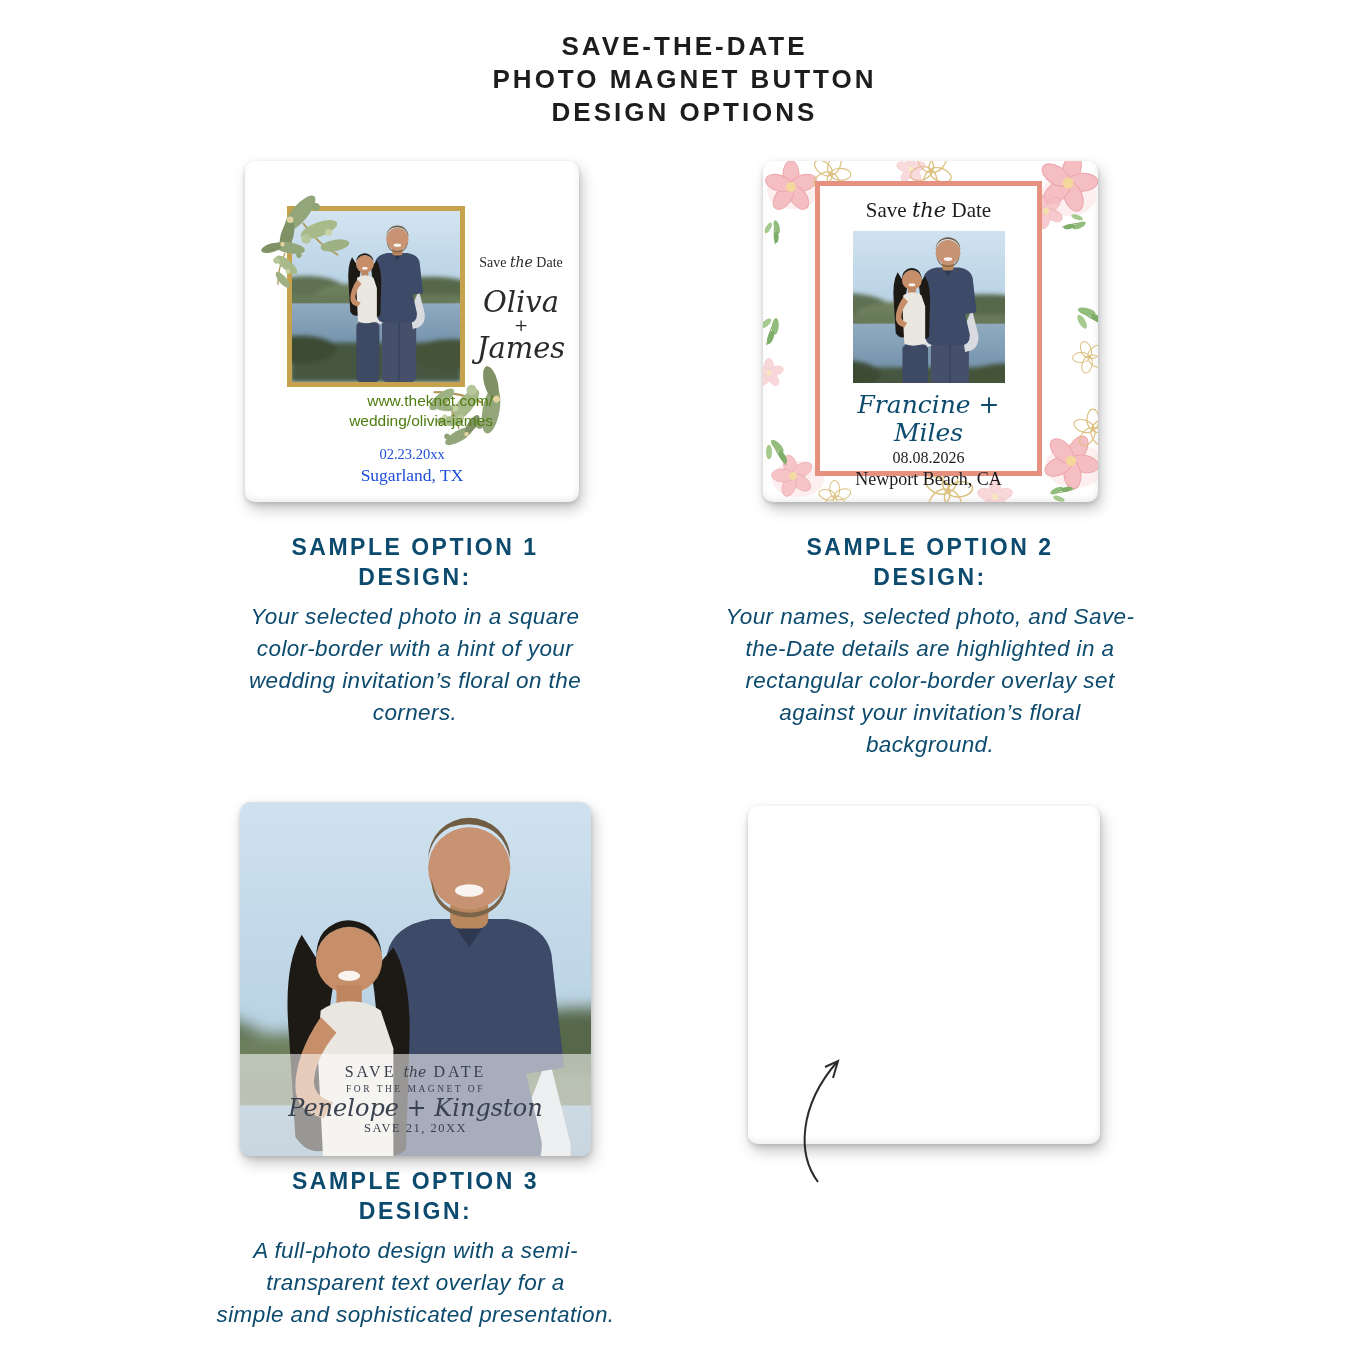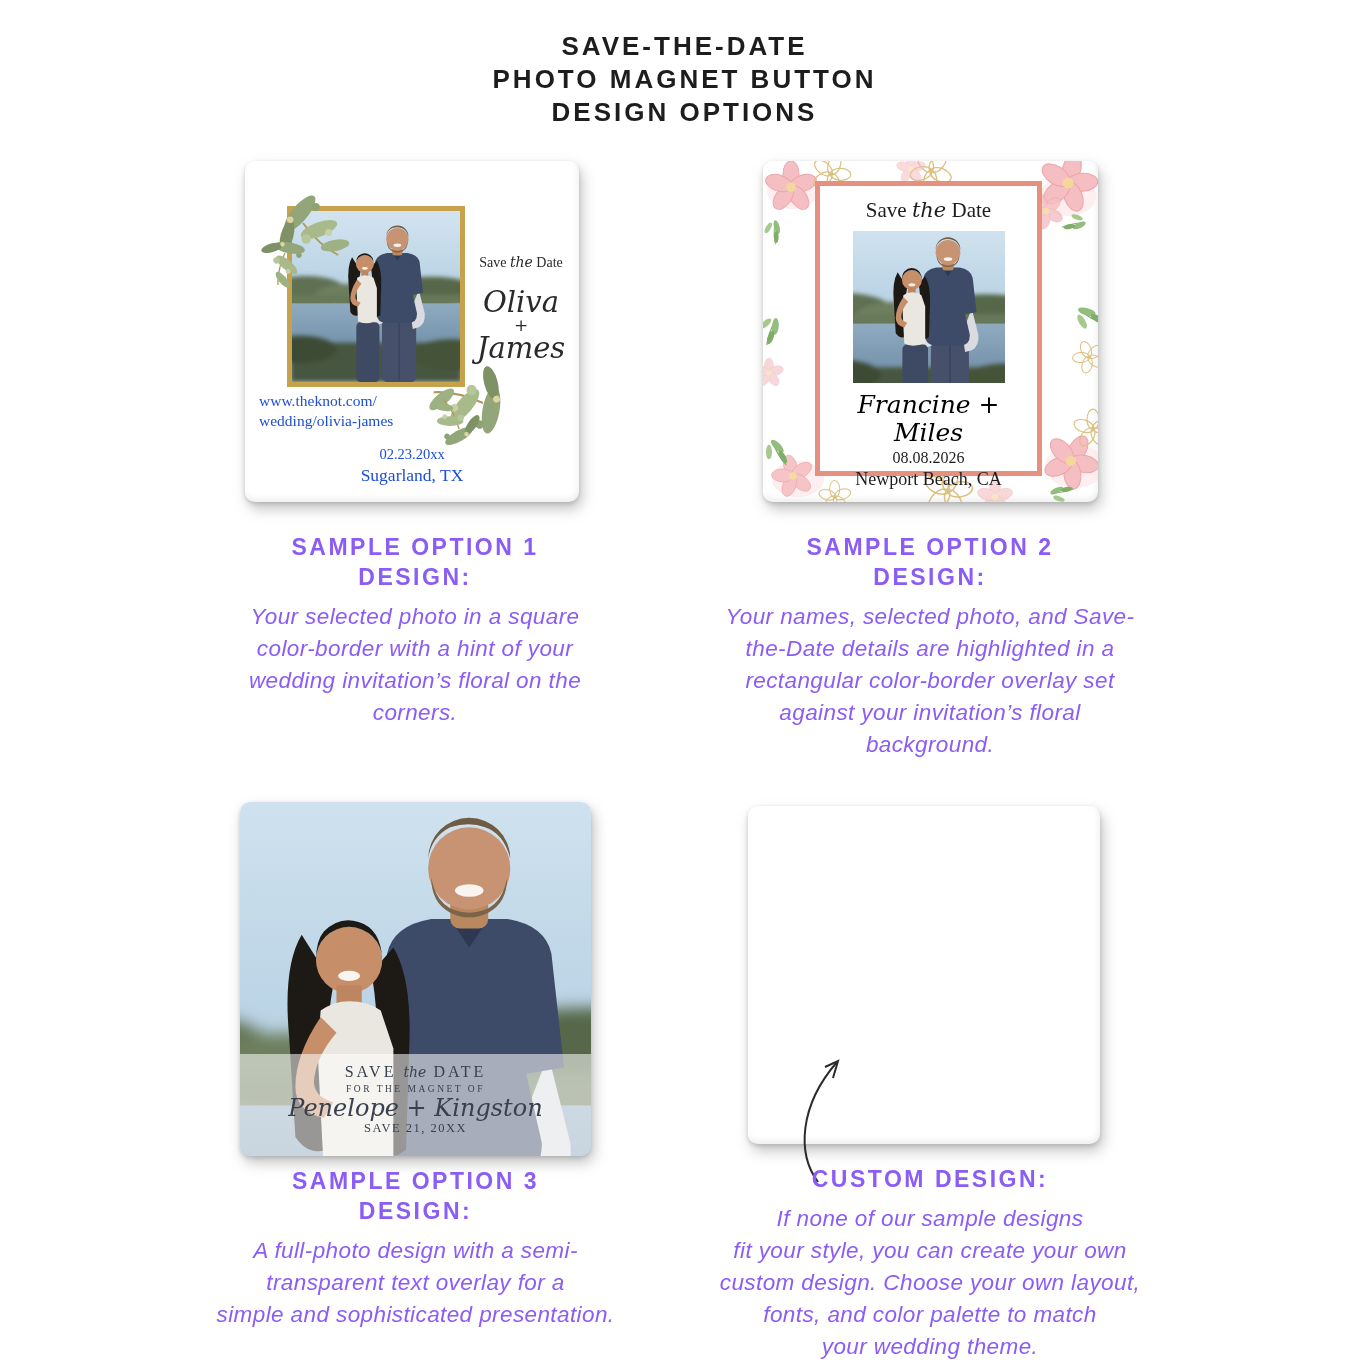--- a/index.html
+++ b/index.html
@@ -20,52 +20,52 @@
   
   .m1-frame{position:absolute;left:42px;top:45px;width:178px;height:181px;
             border:5px solid var(--gold-border,#c7a24d);box-sizing:border-box;background:#bcd4e6;}
   .m1-frame svg{display:block;width:100%;height:100%;}
   .deco-layer{position:absolute;left:0;top:0;width:100%;height:100%;pointer-events:none;}
   .m1-side{position:absolute;left:219px;top:93px;width:114px;text-align:center;color:#2a2a2c;}
   .m1-std{font-family:"Liberation Serif",serif;font-size:14px;}
   .m1-name{font-family:"DejaVu Serif",serif;font-style:italic;font-size:29px;line-height:30px;}
   .m1-plus{font-family:"DejaVu Serif",serif;font-style:italic;font-size:17px;line-height:16px;}
   .m1-name1{margin-top:16px;}
-  .m1-url{position:absolute;left:14px;top:230px;width:234px;text-align:left;
-          font-family:Liberation Serif, serif;font-size:15.5px;line-height:20px;color:#1d4ed8;}
+  .m1-url{position:absolute;left:14px;top:230px;width:234px;text-align:right;
+          font-family:Liberation Sans, sans-serif;font-size:15.5px;line-height:20px;color:#4d7c0f;}
   .m1-bottom{position:absolute;left:0;right:0;top:284px;text-align:center;
              font-family:"Liberation Serif",serif;color:#1d4ed8;}
   .m1-date{font-size:14.5px;line-height:19px;}
   .m1-loc{font-size:17.5px;line-height:22px;}
 
   
   .m2-panel{position:absolute;left:52px;top:20px;width:227px;height:295px;background:#fff;
             border:5px solid var(--coral-border,#e6907f);box-sizing:border-box;text-align:center;}
   .m2-title{margin-top:12px;font-family:"Liberation Serif",serif;font-size:21px;color:#1d1d1f;}
   .m2-photo{width:152px;height:152px;margin:8px auto 0;background:#bcd4e6;}
   .m2-photo svg{display:block;width:100%;height:100%;}
   .m2-names{margin-top:8px;font-family:"DejaVu Serif",serif;font-style:italic;font-size:25px;
-            line-height:28px;color:#000000;}
+            line-height:28px;color:#0c4a6e;}
   .m2-date{font-family:"Liberation Serif",serif;font-size:16px;line-height:21px;color:#1d1d1f;}
   .m2-loc{font-family:Liberation Serif, serif;font-size:18px;line-height:23px;color:#1d1d1f;}
   .the{font-family:"DejaVu Serif",serif;font-style:italic;}
 
   
   .m3-photo{position:absolute;left:0;top:0;width:100%;height:100%;}
   .m3-photo svg{display:block;width:100%;height:100%;}
   .m3-overlay{position:absolute;left:0;right:0;top:252px;bottom:0;
               background:rgba(255,255,255,.55);text-align:center;color:#39414e;}
   .m3-std{margin-top:9px;font-family:"Liberation Serif",serif;font-size:16px;letter-spacing:3px;}
   .m3-std .the{font-size:14px;letter-spacing:0;}
   .m3-sub{margin-top:3px;font-family:"Liberation Serif",serif;font-size:9.5px;letter-spacing:2.5px;}
   .m3-names{margin-top:1px;font-family:"DejaVu Serif",serif;font-style:italic;font-size:24px;line-height:26px;}
   .m3-date{font-family:"Liberation Serif",serif;font-size:12.5px;letter-spacing:1.5px;}
 
   
-  .caption{position:absolute;text-align:center;color:#8b5cf6;}
+  .caption{position:absolute;text-align:center;color:#0c4a6e;}
   .cap-h{font-weight:bold;font-size:23px;letter-spacing:2.5px;line-height:30px;white-space:pre-line;}
   .cap-p{margin-top:9px;font-style:italic;font-size:22.5px;line-height:32px;
          letter-spacing:.4px;white-space:pre-line;}
 
   .arrow{position:absolute;left:793px;top:1046px;width:60px;height:140px;}
   .hidden-defs{position:absolute;width:0;height:0;overflow:hidden;}
 </style>
 </head>
 <body>
 
@@ -283,22 +283,14 @@
   </div>
 
   <div class="caption" style="left:183px;top:1162px;width:465px;">
     <div class="cap-h">SAMPLE OPTION 3
 DESIGN:</div>
     <div class="cap-p">A full-photo design with a semi-
 transparent text overlay for a
 simple and sophisticated presentation.</div>
   </div>
 
-  <div class="caption" style="left:699px;top:1160px;width:462px;">
-    <div class="cap-h">CUSTOM DESIGN:</div>
-    <div class="cap-p">If none of our sample designs
-fit your style, you can create your own
-custom design. Choose your own layout,
-fonts, and color palette to match
-your wedding theme.</div>
-  </div>
 
 </div>
 
 </body></html>

